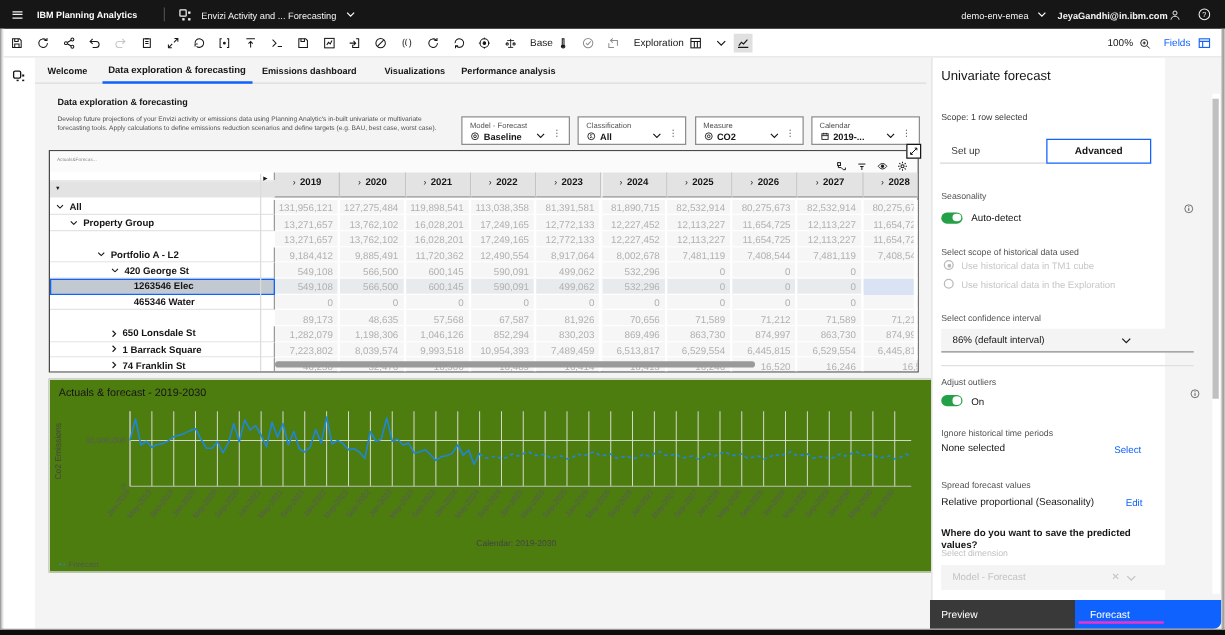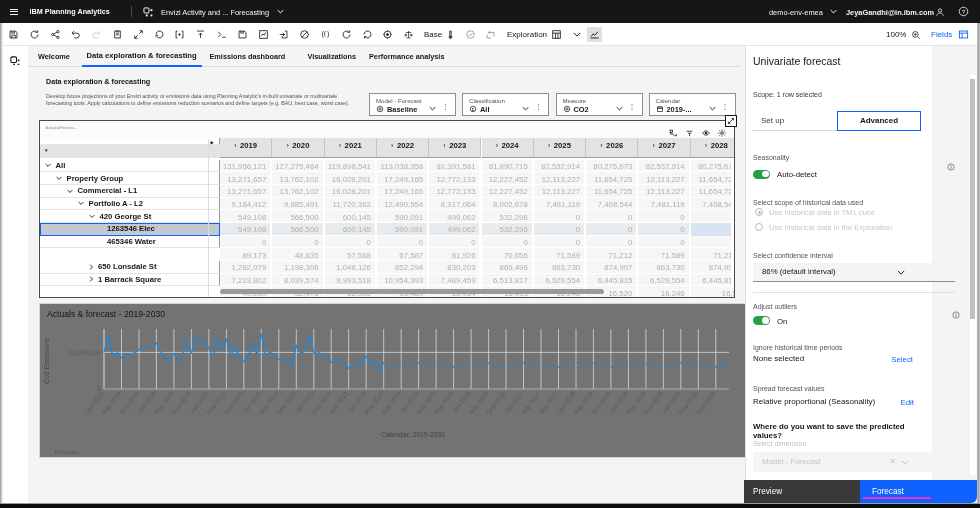--- a/index.html
+++ b/index.html
@@ -56,21 +56,21 @@
 .tcell{position:absolute;left:0;top:0;width:180px;height:100%;background:#fff;border-right:1px solid #9a9a9a;border-bottom:1px solid #e4e4e4;display:flex;align-items:center;}
 .tlabel{font-size:7.7px;font-weight:bold;color:#161616;margin-left:4.5px;}
 .tchev{display:flex;align-items:center;}
 .selrow{background:#c2c9d1;outline:1.6px solid #0f62fe;outline-offset:-1.6px;}
 .ncell{position:absolute;top:0;height:100%;background:#f6f6f6;border-right:2px solid #fff;border-bottom:1px solid #fff;font-size:7.8px;color:#b0b0b0;text-align:right;padding:2.4px 4px 0 0;}
 .nsel{background:#e8ebee;}
 .hscroll{position:absolute;left:180px;top:167px;width:514px;height:6px;background:transparent;}
 .hthumb{position:absolute;left:0;top:0.5px;width:384px;height:5px;background:#9a9a9a;border-radius:3px;}
 .expandbtn{position:absolute;left:724.5px;top:114.5px;width:12px;height:12px;background:#fff;border:1.2px solid #161616;display:flex;align-items:center;justify-content:center;z-index:10;}
 
-.chartcard{position:absolute;left:39px;top:303px;width:784px;height:155px;background:#737373;border:1px solid #d4d4d4;}
+.chartcard{position:absolute;left:39px;top:303px;width:784px;height:155px;background:#4d7c0f;border:1px solid #d4d4d4;}
 .ctitle{position:absolute;left:7px;top:5px;font-size:8.6px;color:#161616;}
 .chartsvg{position:absolute;left:0;top:0;}
 
 .panel{position:absolute;left:745px;top:46px;width:187px;height:434px;background:#fff;border-left:1px solid #e0e0e0;z-index:5;}
 .p-title{position:absolute;left:7px;top:9px;font-size:10.5px;color:#161616;}
 .p-scope{position:absolute;left:7px;top:44.5px;font-size:7px;color:#393939;}
 .p-tab1{position:absolute;left:6px;top:64.5px;width:85px;height:20px;border-bottom:1px solid #d8d8d8;font-size:8px;color:#393939;display:flex;align-items:center;padding-left:9px;}
 .p-tab2{position:absolute;left:91px;top:64.5px;width:84px;height:20px;border:1.6px solid #0f62fe;font-size:8px;font-weight:bold;color:#161616;display:flex;align-items:center;justify-content:center;background:#fff;}
 .p-lab{position:absolute;left:7px;font-size:7px;color:#525252;}
 .p-info{position:absolute;width:8px;height:8px;}
@@ -439,28 +439,20 @@
       <div class="ncell" style="left:284.6px;width:52.3px">16,028,201</div>
       <div class="ncell" style="left:336.9px;width:52.3px">17,249,165</div>
       <div class="ncell" style="left:389.2px;width:52.3px">12,772,133</div>
       <div class="ncell" style="left:441.5px;width:52.3px">12,227,452</div>
       <div class="ncell" style="left:493.8px;width:52.3px">12,113,227</div>
       <div class="ncell" style="left:546.1px;width:52.3px">11,654,725</div>
       <div class="ncell" style="left:598.4px;width:52.3px">12,113,227</div>
       <div class="ncell" style="left:650.7px;width:52.3px">11,654,725</div>
     </div>
     <div class="grow" style="top:64.0px;height:12.7px">
-      <div class="tcell">
-        <span class="tchev" style="margin-left:27px">
-          <svg width="6" height="4.5" viewBox="0 0 10 6">
-            <path d="M1 1l4 4 4-4" stroke="#161616" stroke-width="1.5" fill="none"></path>
-          </svg>
-        </span>
-        <span class="tlabel">Commercial - L1</span>
-      </div>
       <div class="ncell" style="left:180.0px;width:52.3px">13,271,657</div>
       <div class="ncell" style="left:232.3px;width:52.3px">13,762,102</div>
       <div class="ncell" style="left:284.6px;width:52.3px">16,028,201</div>
       <div class="ncell" style="left:336.9px;width:52.3px">17,249,165</div>
       <div class="ncell" style="left:389.2px;width:52.3px">12,772,133</div>
       <div class="ncell" style="left:441.5px;width:52.3px">12,227,452</div>
       <div class="ncell" style="left:493.8px;width:52.3px">12,113,227</div>
       <div class="ncell" style="left:546.1px;width:52.3px">11,654,725</div>
       <div class="ncell" style="left:598.4px;width:52.3px">12,113,227</div>
       <div class="ncell" style="left:650.7px;width:52.3px">11,654,725</div>
@@ -581,20 +573,28 @@
       <div class="ncell" style="left:284.6px;width:52.3px">9,993,518</div>
       <div class="ncell" style="left:336.9px;width:52.3px">10,954,393</div>
       <div class="ncell" style="left:389.2px;width:52.3px">7,489,459</div>
       <div class="ncell" style="left:441.5px;width:52.3px">6,513,817</div>
       <div class="ncell" style="left:493.8px;width:52.3px">6,529,554</div>
       <div class="ncell" style="left:546.1px;width:52.3px">6,445,815</div>
       <div class="ncell" style="left:598.4px;width:52.3px">6,529,554</div>
       <div class="ncell" style="left:650.7px;width:52.3px">6,445,815</div>
     </div>
     <div class="grow" style="top:165.2px;height:12.7px">
+      <div class="tcell">
+        <span class="tchev" style="margin-left:49px">
+          <svg width="4.5" height="6" viewBox="0 0 6 10">
+            <path d="M1 1l4 4-4 4" stroke="#161616" stroke-width="1.5" fill="none"></path>
+          </svg>
+        </span>
+        <span class="tlabel">74 Franklin St</span>
+      </div>
       <div class="ncell" style="left:180.0px;width:52.3px">40,250</div>
       <div class="ncell" style="left:232.3px;width:52.3px">32,476</div>
       <div class="ncell" style="left:284.6px;width:52.3px">16,306</div>
       <div class="ncell" style="left:336.9px;width:52.3px">16,489</div>
       <div class="ncell" style="left:389.2px;width:52.3px">16,414</div>
       <div class="ncell" style="left:441.5px;width:52.3px">16,413</div>
       <div class="ncell" style="left:493.8px;width:52.3px">16,246</div>
       <div class="ncell" style="left:546.1px;width:52.3px">16,520</div>
       <div class="ncell" style="left:598.4px;width:52.3px">16,246</div>
       <div class="ncell" style="left:650.7px;width:52.3px">16,5</div>

